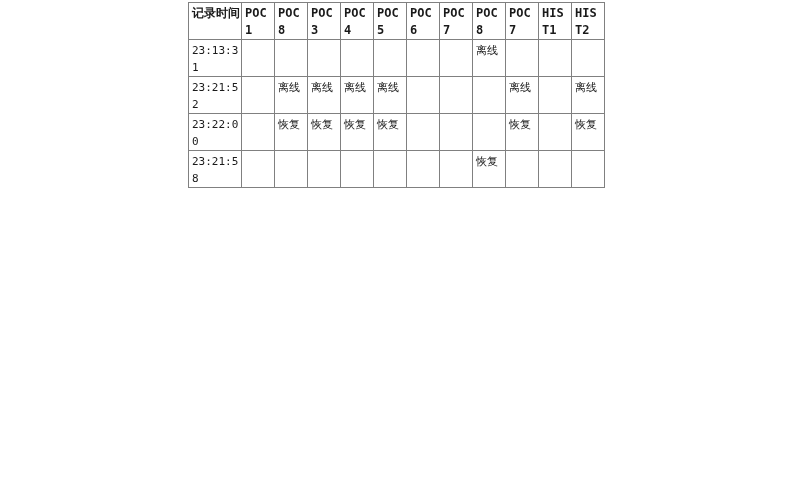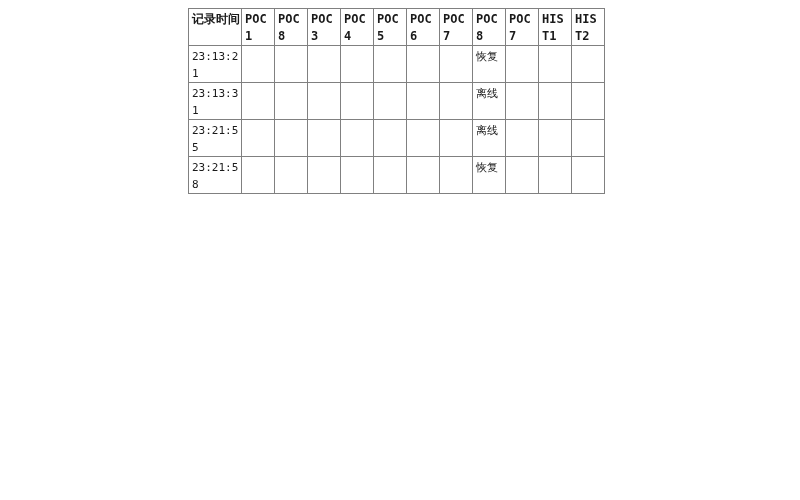--- a/index.html
+++ b/index.html
@@ -13,21 +13,21 @@
   .page {
     position: relative;
     width: 800px;
     height: 500px;
     background: #ffffff;
     overflow: hidden;
   }
   table.log-table {
     position: absolute;
     left: 188px;
-    top: 8px;
+    top: 2px;
     width: 417px;
     border-collapse: collapse;
     table-layout: fixed;
     background: #4c1d95;
   }
   table.log-table th,
   table.log-table td {
     border: 1px solid #808080;
     vertical-align: top;
     text-align: left;
@@ -81,60 +81,60 @@
           <th>POC 6</th>
           <th>POC 7</th>
           <th>POC 8</th>
           <th>POC 7</th>
           <th>HIS T1</th>
           <th>HIS T2</th>
         </tr>
     </thead>
     <tbody>
         <tr>
-          <td>23:13:21</td>
-          <td></td>
-          <td></td>
-          <td></td>
-          <td></td>
-          <td></td>
-          <td></td>
-          <td></td>
-          <td>恢复</td>
-          <td></td>
-          <td></td>
-          <td></td>
-        </tr>
-        <tr>
           <td>23:13:31</td>
           <td></td>
           <td></td>
           <td></td>
           <td></td>
           <td></td>
           <td></td>
           <td></td>
           <td>离线</td>
           <td></td>
           <td></td>
           <td></td>
         </tr>
         <tr>
-          <td>23:21:55</td>
+          <td>23:21:52</td>
           <td></td>
-          <td></td>
-          <td></td>
-          <td></td>
+          <td>离线</td>
+          <td>离线</td>
+          <td>离线</td>
+          <td>离线</td>
           <td></td>
           <td></td>
           <td></td>
           <td>离线</td>
           <td></td>
+          <td>离线</td>
+        </tr>
+        <tr>
+          <td>23:22:00</td>
+          <td></td>
+          <td>恢复</td>
+          <td>恢复</td>
+          <td>恢复</td>
+          <td>恢复</td>
           <td></td>
           <td></td>
+          <td></td>
+          <td>恢复</td>
+          <td></td>
+          <td>恢复</td>
         </tr>
         <tr>
           <td>23:21:58</td>
           <td></td>
           <td></td>
           <td></td>
           <td></td>
           <td></td>
           <td></td>
           <td></td>

